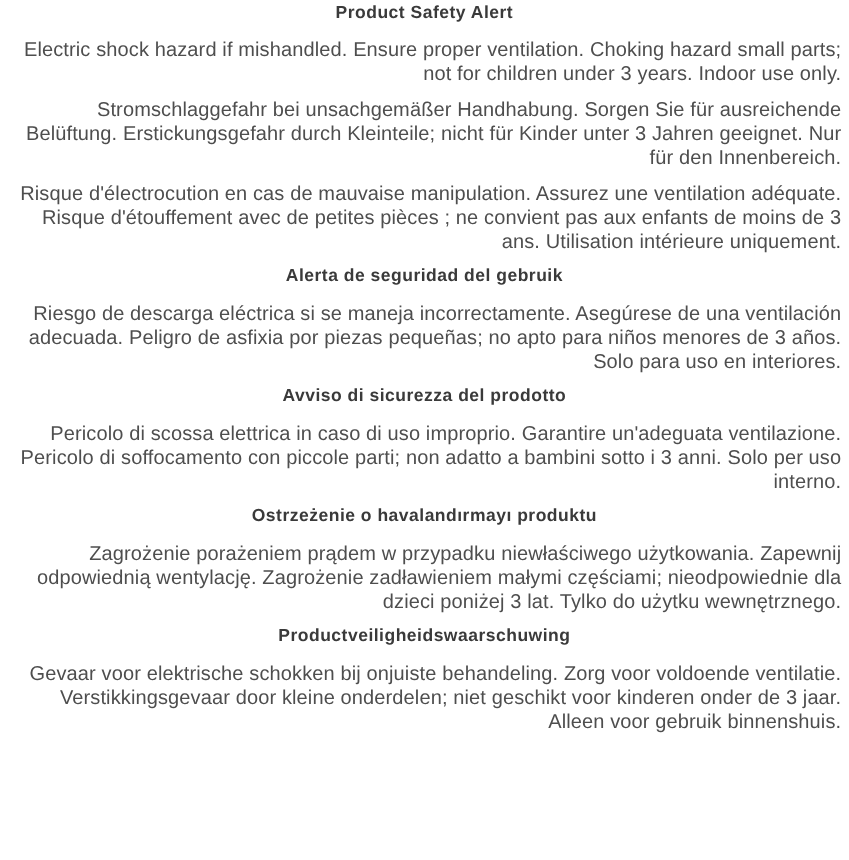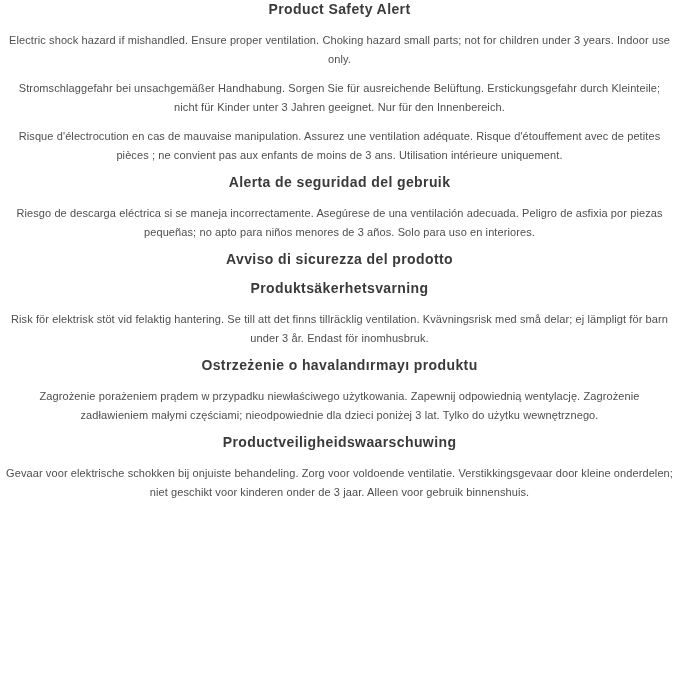--- a/index.html
+++ b/index.html
@@ -19,26 +19,27 @@
   .safety-section { margin: 0; }
   .section-heading {
     font-size: 14px;
     line-height: 15px;
     font-weight: 700;
     letter-spacing: 0.4px;
     color: #3a3a3a;
     margin: 0 0 14px 0;
   }
   .section-body {
-    font-size: 11px;
+    font-size: 16px;
     line-height: 19px;
     font-weight: 400;
     letter-spacing: 0.1px;
     color: #4e4e4e;
     margin: 0 0 10px 0;
+    text-align: right;
   }
 </style>
 </head>
 <body>
 
 <div class="doc">
 
   <section class="safety-section">
     <h2 class="section-heading">Product Safety Alert</h2>
     <p class="section-body">Electric shock hazard if mishandled. Ensure proper ventilation. Choking hazard small parts; not for children under 3 years. Indoor use only.</p>
@@ -52,26 +53,23 @@
     <p class="section-body">Risque d'électrocution en cas de mauvaise manipulation. Assurez une ventilation adéquate. Risque d'étouffement avec de petites pièces ; ne convient pas aux enfants de moins de 3 ans. Utilisation intérieure uniquement.</p>
   </section>
 
   <section class="safety-section">
     <h2 class="section-heading">Alerta de seguridad del gebruik</h2>
     <p class="section-body">Riesgo de descarga eléctrica si se maneja incorrectamente. Asegúrese de una ventilación adecuada. Peligro de asfixia por piezas pequeñas; no apto para niños menores de 3 años. Solo para uso en interiores.</p>
   </section>
 
   <section class="safety-section">
     <h2 class="section-heading">Avviso di sicurezza del prodotto</h2>
+    <p class="section-body">Pericolo di scossa elettrica in caso di uso improprio. Garantire un'adeguata ventilazione. Pericolo di soffocamento con piccole parti; non adatto a bambini sotto i 3 anni. Solo per uso interno.</p>
   </section>
 
-  <section class="safety-section">
-    <h2 class="section-heading">Produktsäkerhetsvarning</h2>
-    <p class="section-body">Risk för elektrisk stöt vid felaktig hantering. Se till att det finns tillräcklig ventilation. Kvävningsrisk med små delar; ej lämpligt för barn under 3 år. Endast för inomhusbruk.</p>
-  </section>
 
   <section class="safety-section">
   </section>
 
   <section class="safety-section">
     <h2 class="section-heading">Ostrzeżenie o havalandırmayı produktu</h2>
     <p class="section-body">Zagrożenie porażeniem prądem w przypadku niewłaściwego użytkowania. Zapewnij odpowiednią wentylację. Zagrożenie zadławieniem małymi częściami; nieodpowiednie dla dzieci poniżej 3 lat. Tylko do użytku wewnętrznego.</p>
   </section>
 
   <section class="safety-section">

